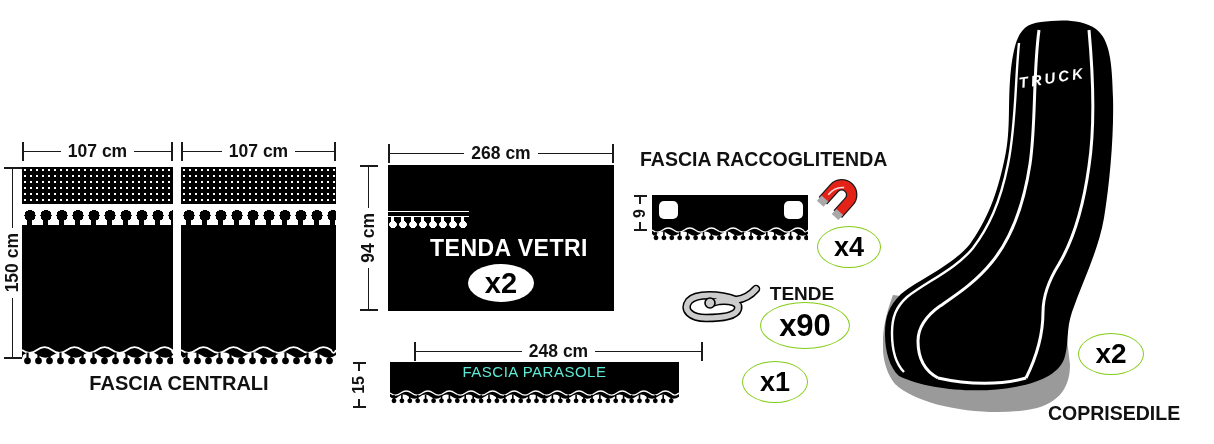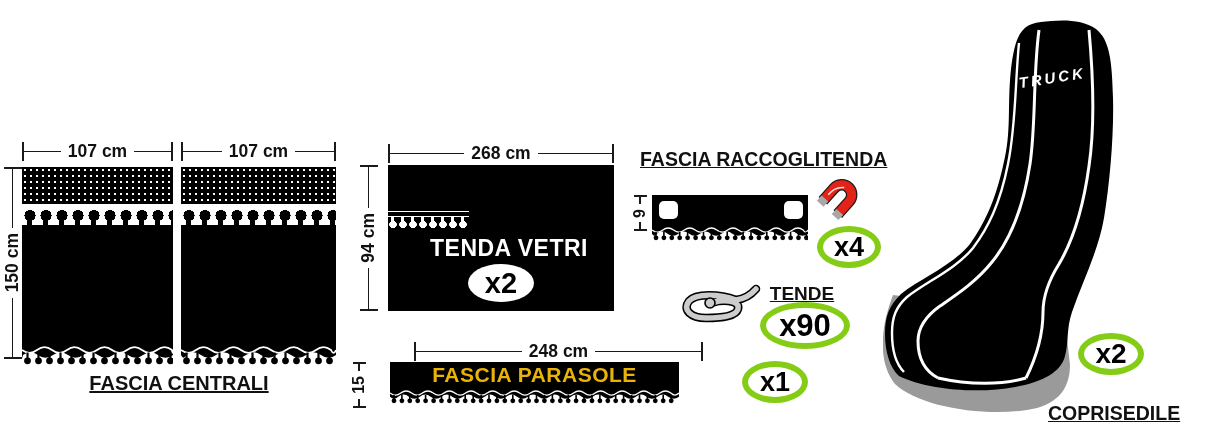--- a/index.html
+++ b/index.html
@@ -41,27 +41,27 @@
           radial-gradient(circle 3.7px at 5px 7.5px,#fff 98%,transparent);
         background-size:10px 4px,10px 12px;
         background-position:0 0,0 0;
         background-repeat:repeat-x;}
   .tv-title{position:absolute;width:100%;text-align:center;color:#fff;
             font-size:23px;font-weight:800;letter-spacing:.5px;padding-left:8px;}
   
   .band{position:absolute;display:flex;flex-direction:column;}
   .band-solid{background:#000;position:relative;}
   .hole{position:absolute;width:19px;height:18px;background:#fff;border-radius:5px;top:6px;}
-  .band-title{position:absolute;width:100%;text-align:center;color:#eab308;
-              font-size:21px;font-weight:700;top:1px;letter-spacing:.5px;}
+  .band-title{position:absolute;width:100%;text-align:center;color:#5eead4;
+              font-size:15px;font-weight:400;top:1px;letter-spacing:.5px;}
   
   .badge{position:absolute;background:#fff;border-radius:50%;display:flex;align-items:center;
          justify-content:center;font-weight:800;color:#000;box-sizing:border-box;}
-  .badge.outlined{border:6px solid #84cc16;}
-  .sec-title{position:absolute;font-weight:800;white-space:nowrap;text-decoration:underline;}
+  .badge.outlined{border:1px solid #84cc16;}
+  .sec-title{position:absolute;font-weight:800;white-space:nowrap;}
   .icon-wrap{position:absolute;}
 </style>
 </head>
 <body>
 
 <div class="stage">
 
   <div class="dim-h" style="left:22px;top:141px;width:151px;">
     <i class="tk"></i>
       <i class="ln"></i>

